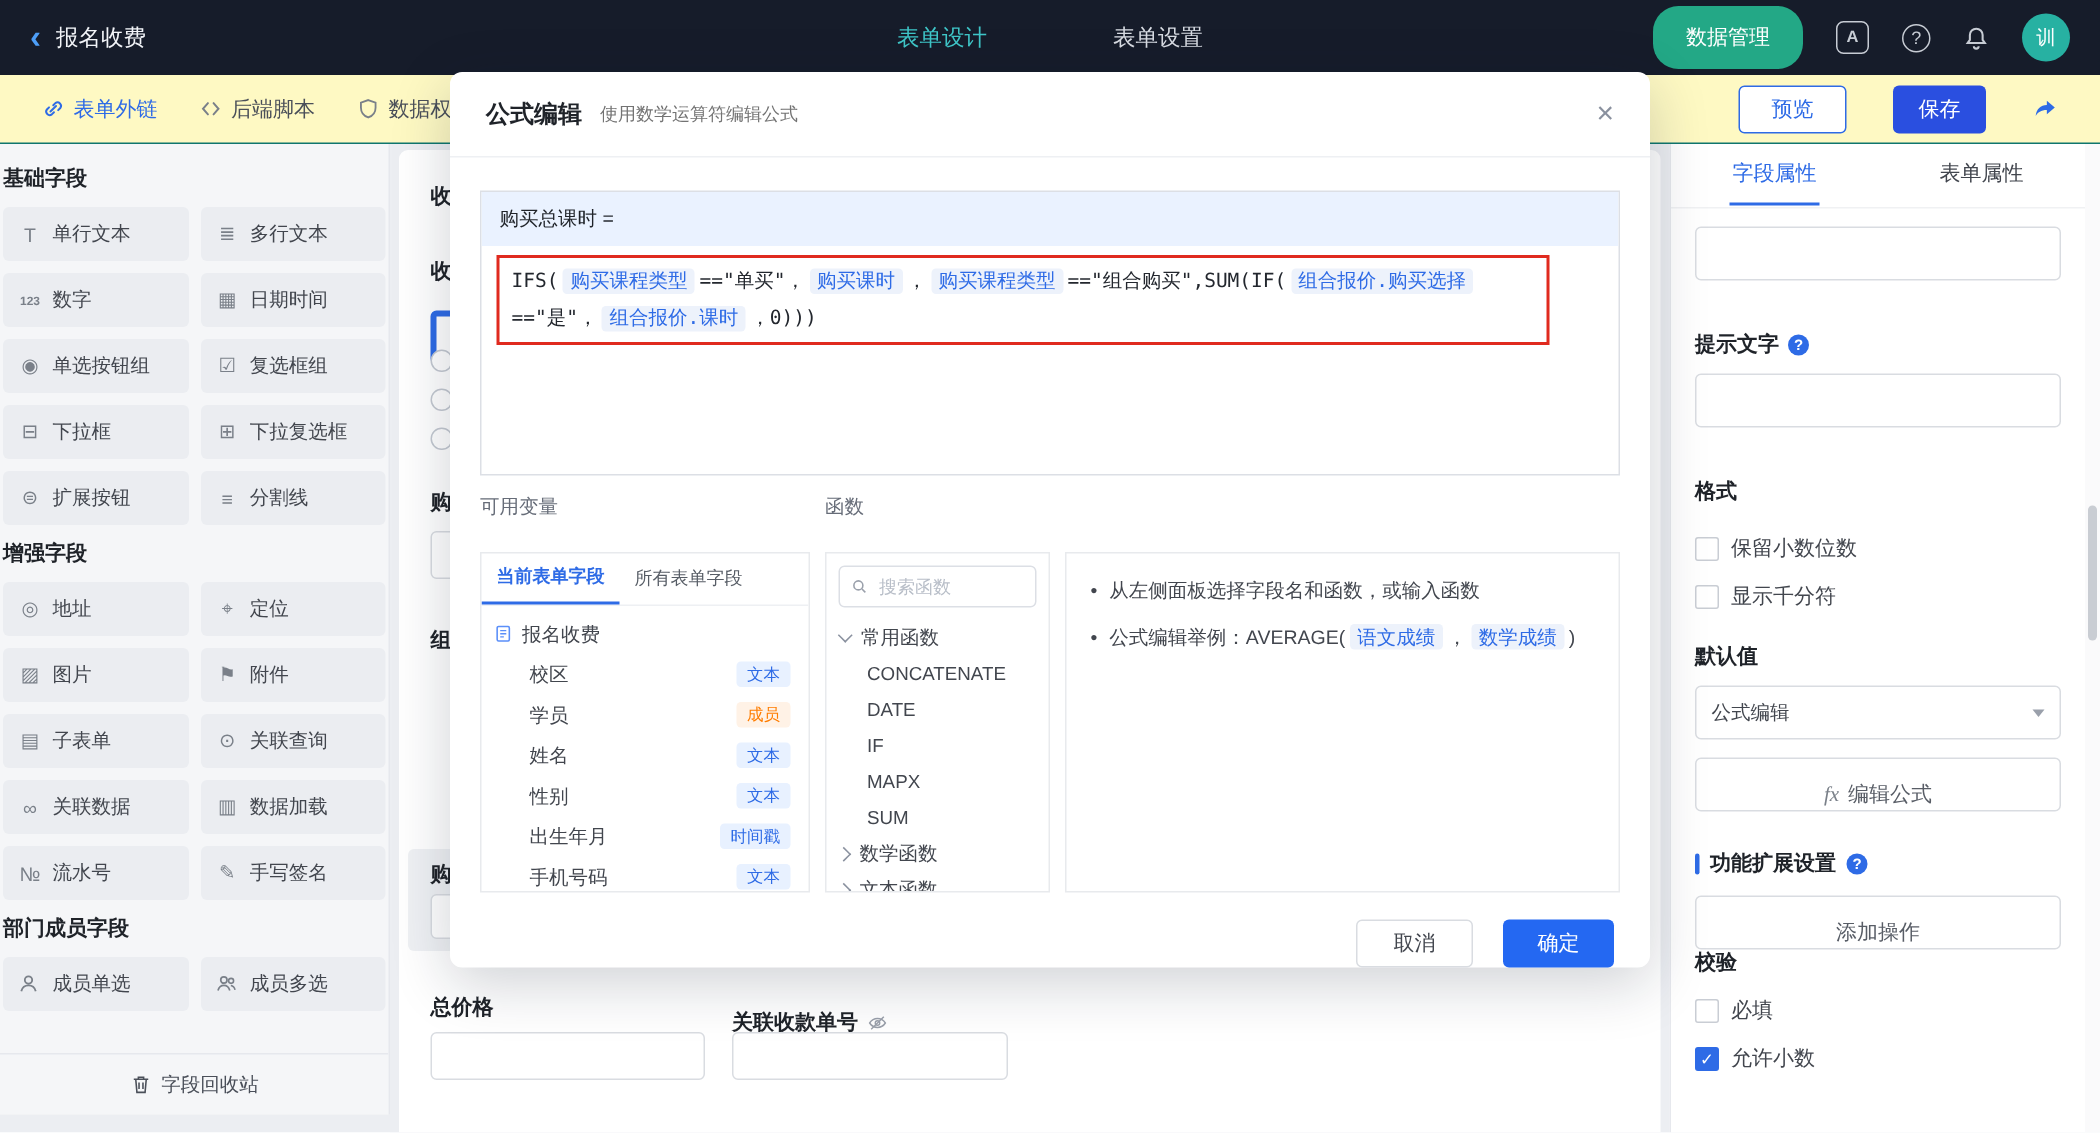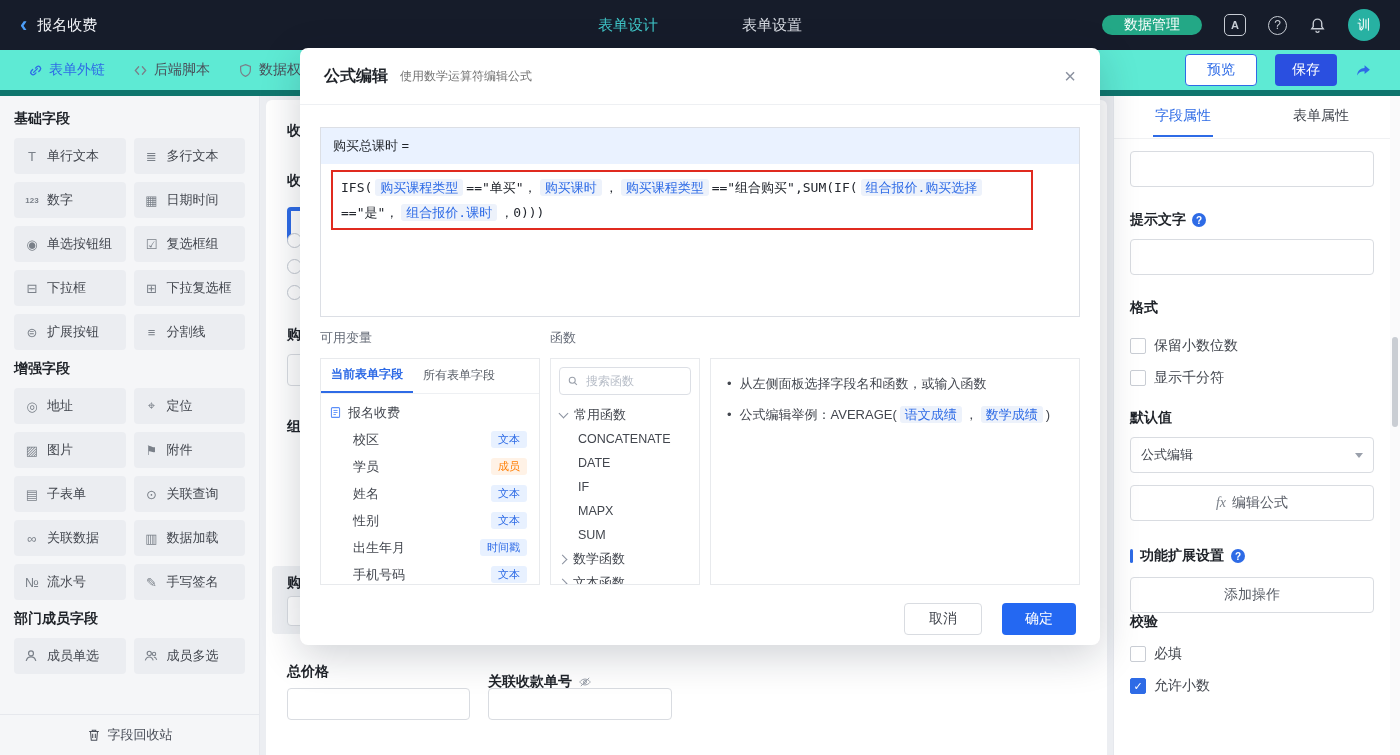--- a/index.html
+++ b/index.html
@@ -8,37 +8,37 @@
   svg{display:block;}
 
   
   .hdr{position:absolute;left:0;top:0;width:100%;height:50px;background:#161C2A;display:flex;align-items:center;padding:0 20px;box-sizing:border-box;color:#fff;}
   .back{color:#4D9EF8;font-size:22px;line-height:1;margin-right:10px;cursor:pointer;font-weight:700;}
   .hdr-title{font-size:15px;color:#F2F4F8;}
   .hdr-tabs{position:absolute;left:50%;transform:translateX(-50%);display:flex;gap:84px;}
   .htab{font-size:15px;color:#D8DCE3;cursor:pointer;}
   .htab.active{color:#3FC6C8;}
   .hdr-right{margin-left:auto;display:flex;align-items:center;gap:22px;}
-  .btn-data{background:#23A886;color:#fff;border:none;border-radius:17px;height:20px;padding:0 22px;font-size:14px;cursor:pointer;}
+  .btn-data{background:#23A886;color:#fff;border:none;border-radius:17px;height:42px;padding:0 22px;font-size:14px;cursor:pointer;}
   .ico-translate{width:20px;height:20px;border:1.5px solid #C7CCD4;border-radius:5px;color:#C7CCD4;font-size:11px;font-weight:700;display:flex;align-items:center;justify-content:center;cursor:pointer;}
   .ico-help{width:19px;height:19px;border:1.5px solid #C7CCD4;border-radius:50%;color:#C7CCD4;font-size:12px;display:flex;align-items:center;justify-content:center;cursor:pointer;box-sizing:border-box;}
   .ico-bell{cursor:pointer;}
   .avatar{width:32px;height:32px;border-radius:50%;background:#27B1A2;color:#fff;font-size:13px;display:flex;align-items:center;justify-content:center;cursor:pointer;}
 
   
-  .tbar{position:absolute;left:0;top:50px;width:100%;height:46px;background:#5eead4;border-bottom:6px solid #0f766e;display:flex;align-items:center;padding:0 28px;box-sizing:border-box;}
+  .tbar{position:absolute;left:0;top:50px;width:100%;height:46px;background:#fef9c3;border-bottom:1px solid #0f766e;display:flex;align-items:center;padding:0 28px;box-sizing:border-box;}
   .t-item{display:flex;align-items:center;gap:6px;font-size:14px;color:#4A4F59;margin-right:28px;cursor:pointer;white-space:nowrap;}
   .t-item.blue{color:#2E6BE6;}
-  .t-right{margin-left:auto;display:flex;align-items:center;gap:18px;}
+  .t-right{margin-left:auto;display:flex;align-items:center;gap:31px;}
   .btn-preview{height:32px;width:72px;border:1px solid #2E6BE6;color:#2E6BE6;background:#fff;border-radius:4px;font-size:14px;cursor:pointer;}
   .btn-save{height:32px;width:62px;border:none;background:#2A4FE0;color:#fff;border-radius:4px;font-size:14px;cursor:pointer;}
   .ico-share{cursor:pointer;}
 
   
-  .sidebar{position:absolute;left:0;top:96px;bottom:0;width:260px;background:#F5F6F8;border-right:1px solid #E6E8ED;box-sizing:border-box;padding:12px 14px 48px;overflow:hidden;}
+  .sidebar{position:absolute;left:0;top:96px;bottom:12px;width:260px;background:#F5F6F8;border-right:1px solid #E6E8ED;box-sizing:border-box;padding:12px 2px 48px;overflow:hidden;}
   .s-sec{font-size:14px;font-weight:700;color:#1F2329;margin:10px 0 10px;}
   .s-sec.first{margin-top:2px;}
   .fgrid{display:grid;grid-template-columns:1fr 1fr;gap:8px;}
   .fld{height:36px;background:#EBEDF1;border-radius:4px;display:flex;align-items:center;gap:7px;padding-left:10px;font-size:13px;color:#42464E;cursor:pointer;overflow:hidden;white-space:nowrap;}
   .fi{width:16px;text-align:center;color:#7A8089;font-size:13px;flex:none;}
   .fi-sm{font-size:8px;font-weight:700;letter-spacing:0;}
   .s-bottom{position:absolute;left:0;right:0;bottom:0;height:40px;border-top:1px solid #E6E8ED;background:#F5F6F8;display:flex;align-items:center;justify-content:center;gap:7px;font-size:13px;color:#4A4F59;cursor:pointer;}
 
   
   .canvas{position:absolute;left:260px;top:96px;width:853px;bottom:0;background:#ECEEF2;overflow:hidden;}
@@ -58,45 +58,45 @@
   .p-tab .p-tab-inner{padding:10px 2px;border-bottom:2px solid transparent;}
   .props-inner{padding:0 16px;}
   .ipt{height:36px;border:1px solid #D9DCE1;border-radius:4px;background:#fff;box-sizing:border-box;width:100%;}
   .p-label{font-size:14px;font-weight:700;color:#1F2329;display:flex;align-items:center;gap:6px;}
   .qi{width:14px;height:14px;border-radius:50%;background:#2E6BE6;color:#fff;font-size:10px;display:inline-flex;align-items:center;justify-content:center;flex:none;cursor:pointer;}
   .sel{height:36px;border:1px solid #D9DCE1;border-radius:4px;display:flex;align-items:center;justify-content:space-between;padding:0 10px;font-size:13px;color:#42464E;cursor:pointer;box-sizing:border-box;}
   .caret{width:0;height:0;border-left:4px solid transparent;border-right:4px solid transparent;border-top:5px solid #9AA0AB;}
   .cbx-row{display:flex;align-items:center;gap:8px;font-size:14px;color:#42464E;cursor:pointer;}
   .cbx{width:16px;height:16px;border:1px solid #C9CDD4;border-radius:2px;background:#fff;box-sizing:border-box;display:flex;align-items:center;justify-content:center;font-size:11px;color:#fff;flex:none;}
   .cbx.checked{background:#2E6BE6;border-color:#2E6BE6;}
-  .btn-outline{height:36px;width:100%;border:1px solid #D9DCE1;border-radius:4px;background:#fff;color:#585D66;font-size:14px;display:flex;align-items:center;justify-content:center;gap:6px;cursor:pointer;box-sizing:border-box;}
+  .btn-outline{height:36px;width:100%;border:1px solid #D9DCE1;border-radius:4px;background:#fff;color:#585D66;font-size:14px;display:flex;align-items:flex-end;justify-content:center;gap:6px;cursor:pointer;box-sizing:border-box;}
   .fx{font-style:italic;font-family:"Liberation Serif","DejaVu Serif",serif;font-size:14px;color:#7A8089;}
   .p-sec{display:flex;align-items:center;gap:7px;font-size:14px;font-weight:700;color:#1F2329;}
   .p-sec .bar{width:3px;height:14px;background:#2E6BE6;border-radius:2px;flex:none;}
   .mt10{margin-top:10px;}.mt12{margin-top:12px;}.mt14{margin-top:14px;}.mt20{margin-top:20px;}
-  .mt22{margin-top:22px;}.mt24{margin-top:24px;}.mt26{margin-top:26px;}.mt28{}
+  .mt22{margin-top:22px;}.mt24{margin-top:34px;}.mt26{margin-top:26px;}.mt28{}
 
   
   .pg-scroll{position:absolute;right:0;top:96px;bottom:0;width:10px;background:#FAFAFB;}
   .pg-thumb{position:absolute;left:2px;width:6px;border-radius:3px;background:#C9CDD3;top:241px;height:90px;}
 
   
   .modal{position:absolute;left:300px;top:48px;width:800px;height:597px;background:#fff;border-radius:8px;box-shadow:0 10px 40px rgba(15,25,45,.20);z-index:5;box-sizing:border-box;}
   .m-hdr{height:56px;display:flex;align-items:center;padding:0 24px;border-bottom:1px solid #EEF0F3;}
   .m-title{font-size:16px;font-weight:700;color:#1F2329;}
   .m-sub{font-size:12px;color:#737373;margin-left:12px;}
   .m-close{margin-left:auto;font-size:20px;color:#8A919F;cursor:pointer;line-height:1;}
   .m-body{padding:22px 20px 0;}
   .f-box{border:1px solid #DCDFE5;height:190px;box-sizing:border-box;overflow:hidden;}
   .f-cap{height:36px;background:#EAF2FF;display:flex;align-items:center;padding:0 12px;font-size:13px;color:#1F2329;font-weight:500;}
   .f-edit{padding:6px 10px;}
   .f-red{border:2px solid #E02A1F;padding:3px 8px;margin-right:36px;font-family:"DejaVu Sans Mono","Liberation Mono",monospace;font-size:13px;line-height:25px;color:#23272E;}
   .tk-f{background:#EDF2FB;color:#2E6BE6;border-radius:3px;padding:1px 5px;margin:0 3px;cursor:pointer;white-space:nowrap;}
   .tk-t{white-space:pre-wrap;}
-  .m-labels{display:flex;margin:12px 0 11px;font-size:13px;color:#666C78;}
+  .m-labels{display:flex;margin:12px 0 21px;font-size:13px;color:#666C78;}
   .m-labels .l1{width:230px;flex:none;}
   .m-panels{display:flex;gap:10px;height:227px;}
   .p-vars{width:220px;flex:none;border:1px solid #E8EAED;box-sizing:border-box;overflow:hidden;}
   .v-tabs{height:34px;display:flex;border-bottom:1px solid #EEF0F3;}
   .v-tab{padding:0 10px;font-size:12px;color:#575D66;line-height:32px;cursor:pointer;border-bottom:2px solid transparent;}
   .v-tab.active{color:#2E6BE6;font-weight:700;border-bottom-color:#2E6BE6;font-family:Liberation Mono, monospace;}
   .v-tree{padding:5px 8px;}
   .v-root{height:27px;display:flex;align-items:center;gap:6px;font-size:13px;color:#42464E;cursor:pointer;}
   .v-row{height:27px;display:flex;align-items:center;justify-content:space-between;padding:0 4px 0 24px;font-size:13px;color:#42464E;cursor:pointer;}
   .v-tag{font-size:11px;padding:1px 7px;border-radius:3px;flex:none;}

